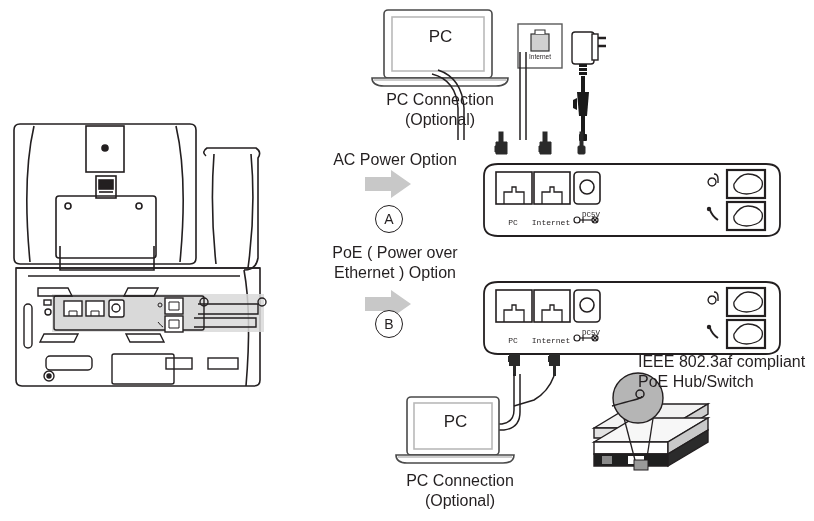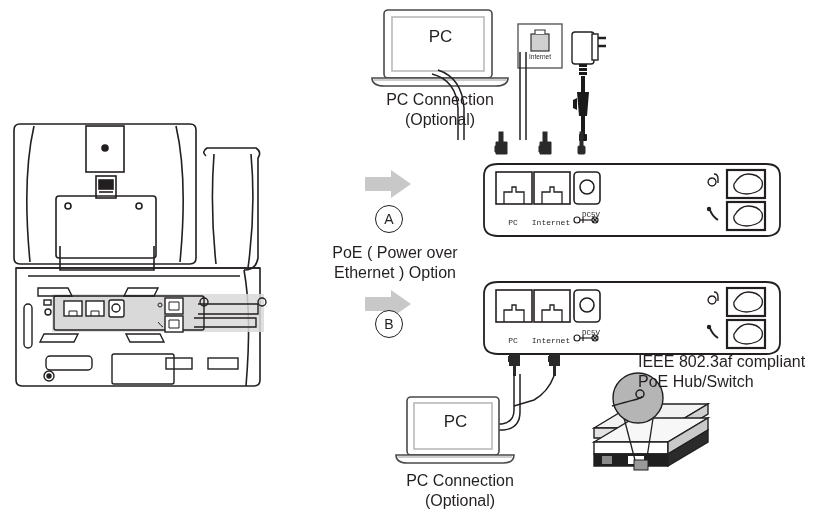--- a/index.html
+++ b/index.html
@@ -167,20 +167,21 @@
         <path d="M0,14 h4 v6 h-4 z"></path>
         <rect x="48" y="0" width="4" height="10"></rect>
         <path d="M45,10 h11 v12 h-11 z"></path>
         <path d="M44,14 h4 v6 h-4 z"></path>
         <rect x="85" y="0" width="3" height="14"></rect>
         <rect x="83" y="14" width="7" height="8" rx="1"></rect>
       </g>
     </svg>
   </div>
 
+  <div class="abs lbl" style="left:315px;top:150px;width:160px;text-align:center;">AC Power Option</div>
   <div class="abs" style="left:365px;top:170px;">
     <svg width="48" height="28" viewBox="0 0 48 28">
       <path d="M0,7 L26,7 L26,0 L46,14 L26,28 L26,21 L0,21 Z" fill="#c8c8c8"></path>
     </svg>
   </div>
   <div class="abs marker" style="left:375px;top:205px;">
     <span>A</span>
   </div>
 
   <div class="abs" style="left:482px;top:162px;">

